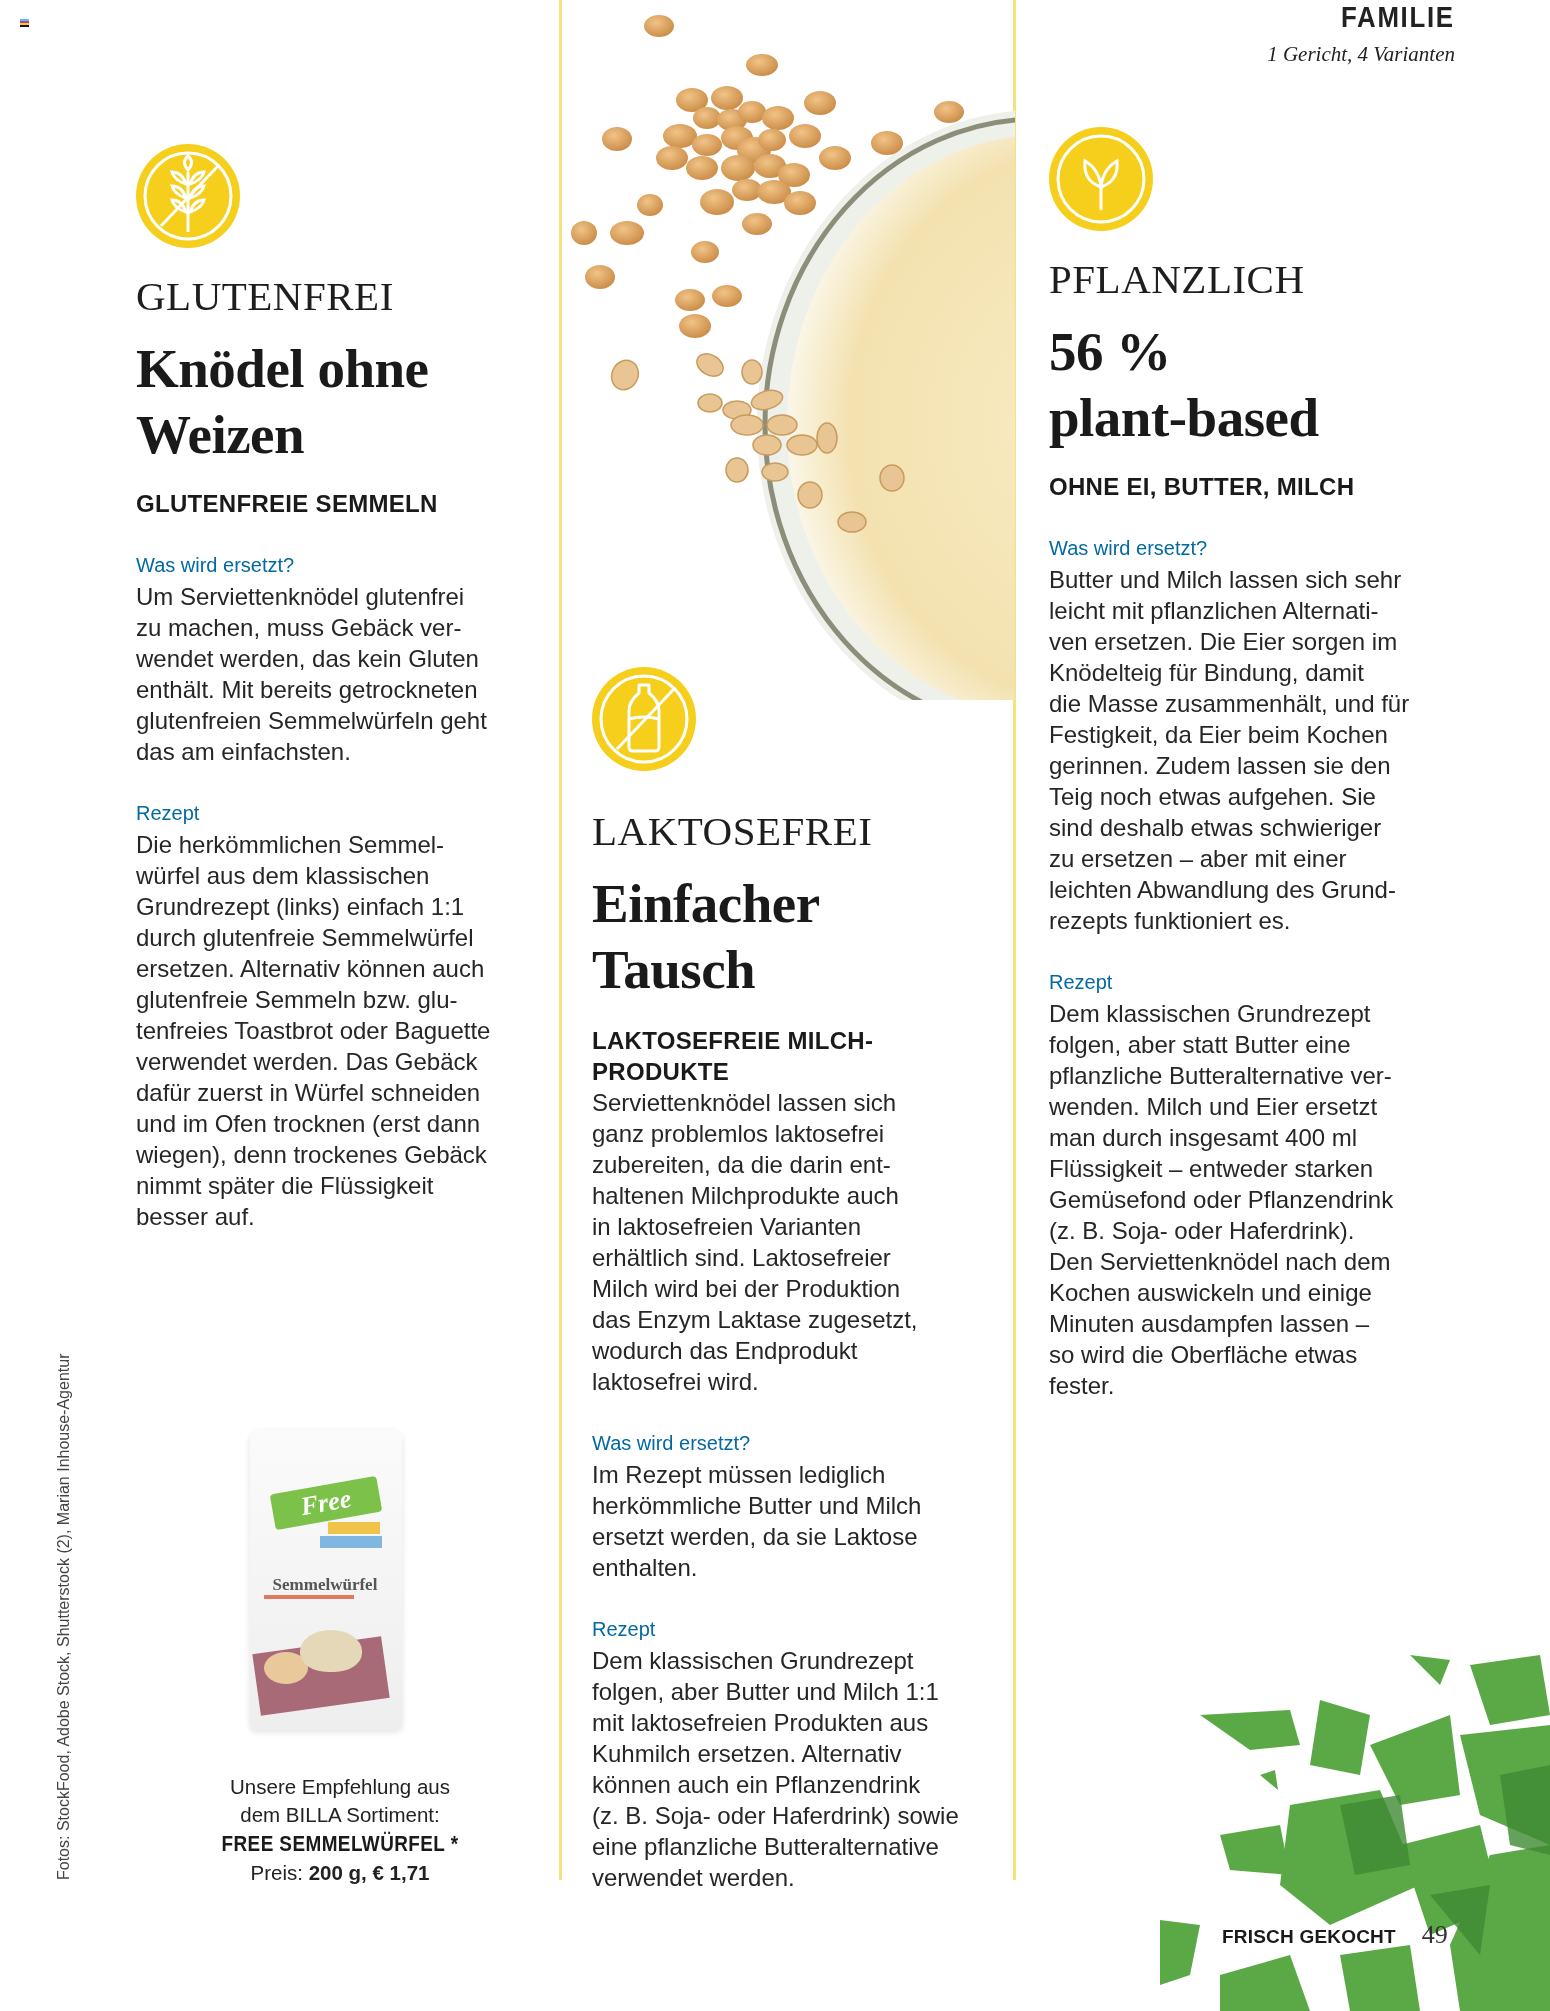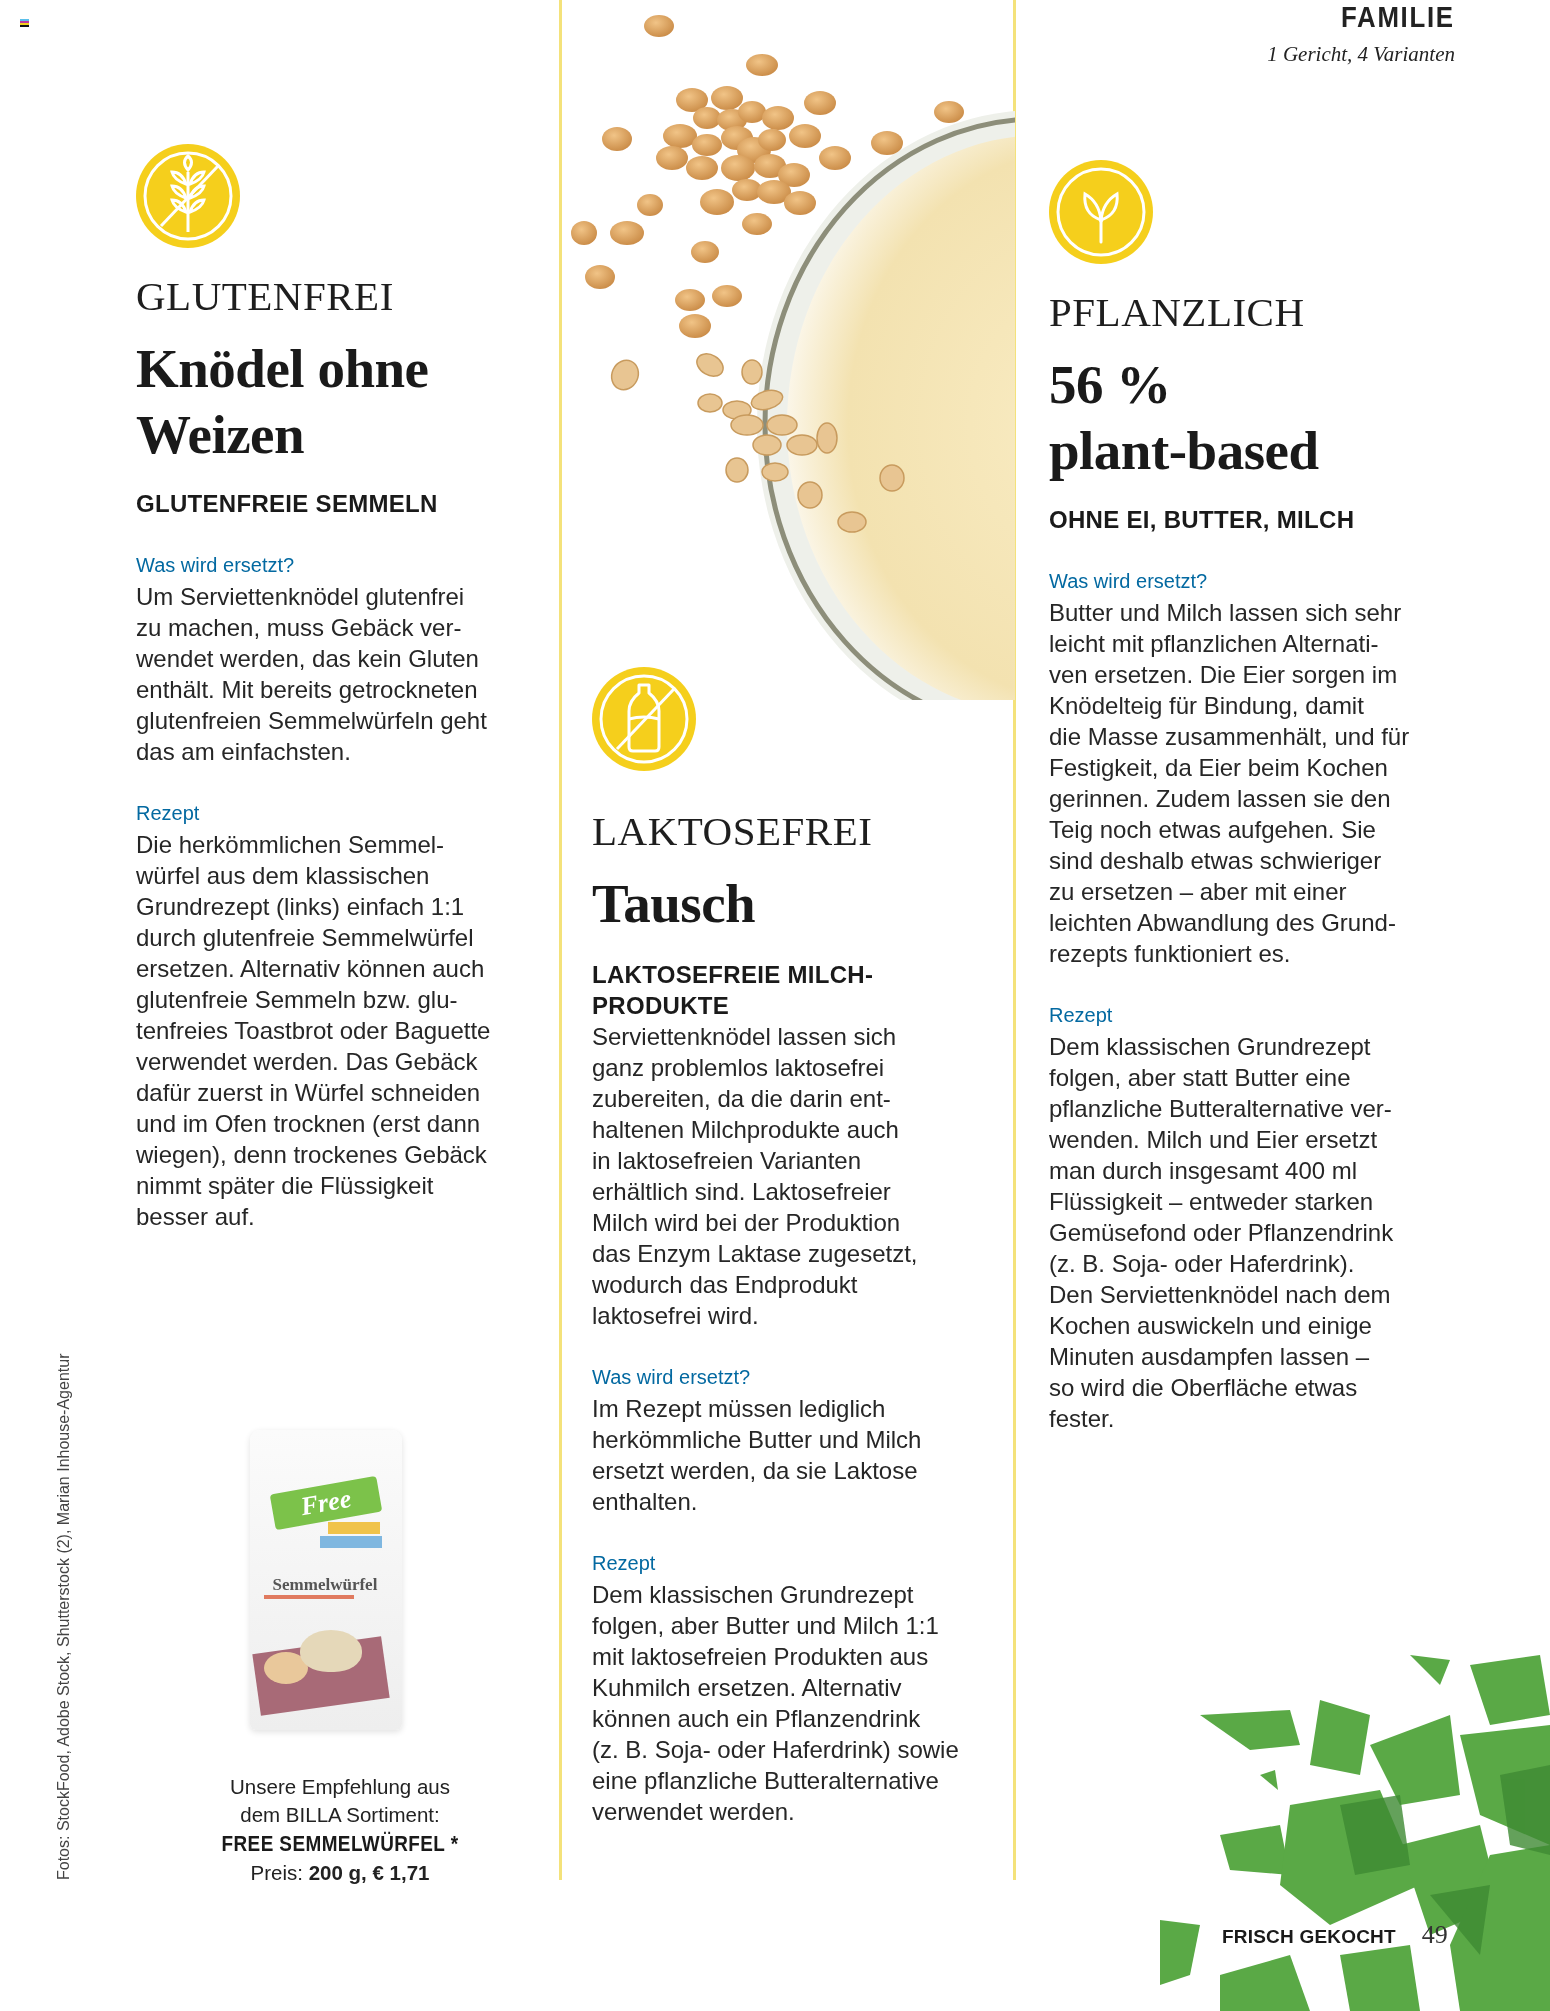--- a/index.html
+++ b/index.html
@@ -253,20 +253,21 @@
       <line x1="25" y1="82" x2="82" y2="22" stroke="#fff" stroke-width="3"></line>
       <g fill="none" stroke="#fff" stroke-width="3" stroke-linejoin="round">
         <path d="M47 18 h10 v8 q10 8 10 18 v36 q0 4 -4 4 h-22 q-4 0 -4 -4 v-36 q0 -10 10 -18z"></path>
         <path d="M37 52 q15 -4 30 0"></path>
       </g>
     </svg>
   </div>
   <div style="height:36px"></div>
   <div class="kicker">LAKTOSEFREI</div>
   <div style="height:16px"></div>
+  <div class="headline">Einfacher</div>
   <div class="headline">Tausch</div>
   <div style="height:22px"></div>
   <div class="subhead" style="white-space:pre-line">LAKTOSEFREIE MILCH-
 PRODUKTE</div>
   <div class="body">Serviettenknödel lassen sich
 ganz problemlos laktosefrei
 zubereiten, da die darin ent-
 haltenen Milchprodukte auch
 in laktosefreien Varianten
 erhältlich sind. Laktosefreier
@@ -285,21 +286,21 @@
   <div class="body">Dem klassischen Grundrezept
 folgen, aber Butter und Milch 1:1
 mit laktosefreien Produkten aus
 Kuhmilch ersetzen. Alternativ
 können auch ein Pflanzendrink
 (z. B. Soja- oder Haferdrink) sowie
 eine pflanzliche Butteralternative
 verwendet werden.</div>
 </div>
 
-<div class="col col3" style="top:160px">
+<div class="col col3" style="top:127px">
   <div class="badge">
     <svg width="104" height="104" viewBox="0 0 104 104">
       <circle cx="52" cy="52" r="43" fill="none" stroke="#fff" stroke-width="3"></circle>
       <g fill="none" stroke="#fff" stroke-width="3" stroke-linecap="round">
         <line x1="52" y1="58" x2="52" y2="82"></line>
         <path d="M52 60 q-18 -6 -16 -26 q14 8 16 26z"></path>
         <path d="M52 60 q18 -6 16 -26 q-14 8 -16 26z"></path>
       </g>
     </svg>
   </div>

